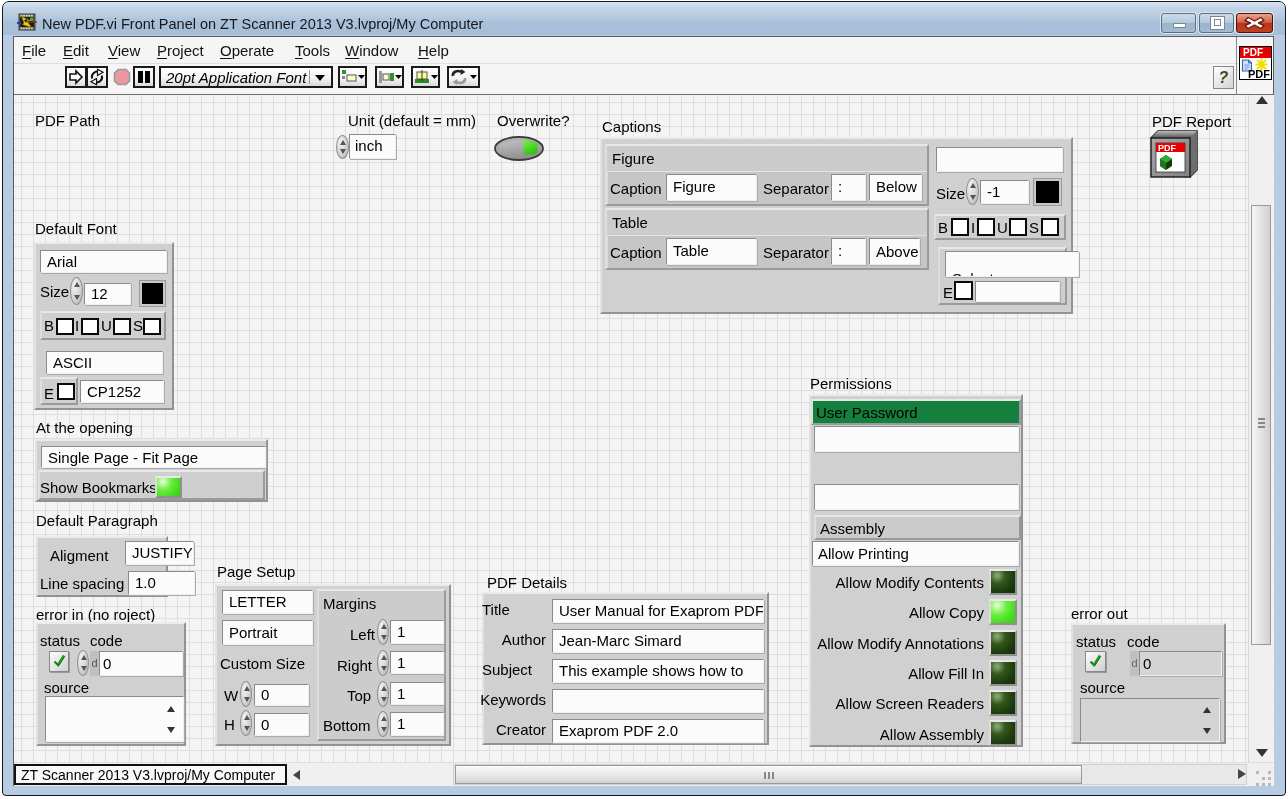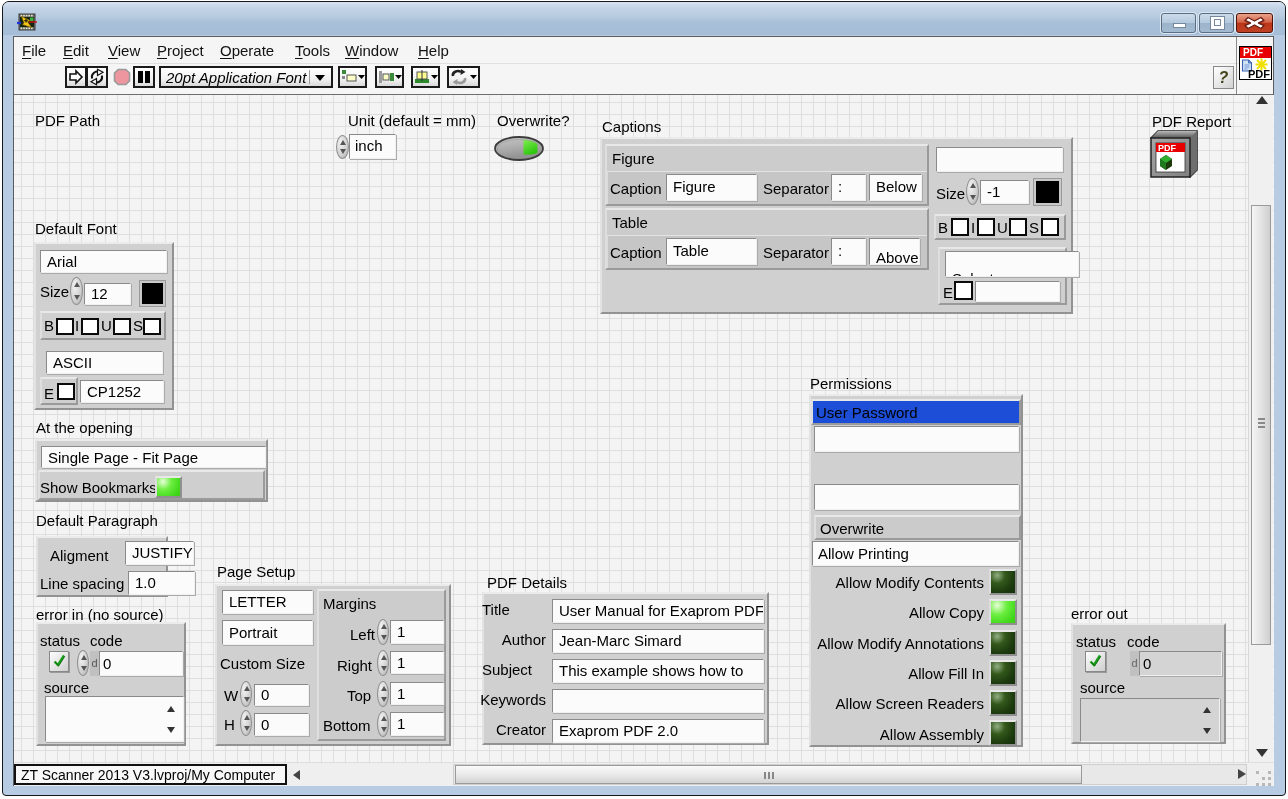--- a/index.html
+++ b/index.html
@@ -48,20 +48,21 @@
 .ledin { width:100%; height:100%; }
 .dark .ledin { background:radial-gradient(circle at 26% 20%, #93af83 0%, #33581b 32%, #1c3a0e 70%, #152e0a 100%); }
 .lit .ledin { background:radial-gradient(circle at 26% 20%, #e7ffd8 0%, #6cee41 38%, #44da1d 75%, #3bcd15 100%); }
 .colorbox { position:absolute; background:#000; border:2px solid #c8c8c8; box-shadow:0 0 0 1px #9a9a9a; }
 </style>
 </head>
 <body>
 <div id="win">
   <div id="frame">
     <div id="titlebar"></div>
+    <div id="titletext">New PDF.vi Front Panel on ZT Scanner 2013 V3.lvproj/My Computer</div>
     <svg id="vicon" viewBox="0 0 20 20">
       <rect x="2" y="2" width="16" height="16" fill="#6a6a6a" stroke="#3a3a3a" stroke-width="1"></rect>
       <rect x="3" y="5" width="14" height="10" fill="#15270f"></rect>
       <g fill="#e8e8c8">
         <rect x="3.6" y="2.8" width="1.6" height="1.6"></rect>
           <rect x="6.2" y="2.8" width="1.6" height="1.6"></rect>
           <rect x="8.8" y="2.8" width="1.6" height="1.6"></rect>
           <rect x="11.4" y="2.8" width="1.6" height="1.6"></rect>
           <rect x="14" y="2.8" width="1.6" height="1.6"></rect>
         <rect x="3.6" y="15.6" width="1.6" height="1.6"></rect>
@@ -219,21 +220,21 @@
     <div class="wbox" style="left:831px;top:174px;width:35px;height:27px;padding:3px 0 0 6px">:</div>
     <div class="wbox" style="left:869px;top:174px;width:53px;height:27px;padding:3px 0 0 6px">Below</div>
     <div class="band" style="left:605px;top:208px;width:324px;height:62px">
       <div class="ctext" style="position:absolute;left:5px;top:4px">Table</div>
     </div>
     <div style="position:absolute;left:607px;top:235px;width:320px;height:33px;background:#c6c6c6;border-top:1px solid #e4e4e4;border-left:1px solid #dcdcdc"></div>
     <div class="ctext" style="position:absolute;left:610px;top:244px">Caption</div>
     <div class="wbox" style="left:666px;top:238px;width:91px;height:27px;padding:3px 0 0 6px">Table</div>
     <div class="ctext" style="position:absolute;left:763px;top:244px">Separator</div>
     <div class="wbox" style="left:831px;top:238px;width:35px;height:27px;padding:3px 0 0 6px">:</div>
-    <div class="wbox" style="left:869px;top:238px;width:51px;height:27px;padding:10px 0 0 6px">Above</div>
+    <div class="wbox" style="left:869px;top:238px;width:51px;height:27px;padding:4px 0 0 6px">Above</div>
 
     <div class="wbox" style="left:936px;top:147px;width:127px;height:25px"></div>
     <div class="ctext" style="position:absolute;left:936px;top:185px">Size</div>
     <div class="spin" style="left:966px;top:178px;width:13px;height:27px"></div>
     <div class="wbox" style="left:980px;top:180px;width:49px;height:24px;padding:2px 0 0 6px">-1</div>
     <div class="colorbox" style="left:1034px;top:179px;width:27px;height:26px"></div>
     <div class="band" style="left:934px;top:214px;width:132px;height:26px;background:#cfcfcf"></div>
     <div class="ctext" style="position:absolute;left:938px;top:219px">B</div>
     <div class="cb" style="left:951px;top:218px;width:18px;height:18px"></div>
     <div class="ctext" style="position:absolute;left:971px;top:219px">I</div>
@@ -305,21 +306,21 @@
         <div class="ledin"></div>
       </div>
 
     <div class="lab" style="left:36px;top:512px">Default Paragraph</div>
     <div class="cluster" style="left:36px;top:536px;width:132px;height:61px"></div>
     <div class="ctext" style="position:absolute;left:50px;top:547px">Aligment</div>
     <div class="wbox" style="left:125px;top:541px;width:69px;height:24px;padding:2px 0 0 6px">JUSTIFY</div>
     <div class="ctext" style="position:absolute;left:40px;top:575px">Line spacing</div>
     <div class="wbox" style="left:128px;top:571px;width:67px;height:24px;padding:2px 0 0 6px">1.0</div>
 
-    <div class="lab" style="left:36px;top:606px">error in (no source)</div>
+    <div class="lab" style="left:36px;top:606px">error in (no roject)</div>
     <div class="cluster" style="left:36px;top:622px;width:150px;height:124px"></div>
     <div class="ctext" style="position:absolute;left:40px;top:632px">status</div>
     <div class="ctext" style="position:absolute;left:90px;top:632px">code</div>
     <div style="position:absolute;left:49px;top:651px;width:20px;height:21px;background:linear-gradient(135deg,#fdfdfd,#cfcfcf);border:1px solid #888;box-shadow:1px 1px 0 #999">
       <svg width="16" height="16" viewBox="0 0 16 16" style="position:absolute;left:1px;top:1px">
           <path d="M3.5 8.5 L7 12 L13 2.5" stroke="#19a019" stroke-width="2.4" fill="none"></path>
           <path d="M3.5 8.5 L7 12 L13 2.5" stroke="#0c5c0c" stroke-width="0.8" fill="none" transform="translate(0.8,0.8)"></path>
         </svg>
     </div>
     <div class="spin" style="left:77px;top:650px;width:12px;height:26px"></div>
@@ -367,27 +368,27 @@
     <div class="wbox" style="left:552px;top:629px;width:212px;height:24px;padding:2px 0 0 6px">Jean-Marc Simard</div>
     <div class="ctext" style="position:absolute;left:482px;top:661px;width:64px;text-align:left">Subject</div>
     <div class="wbox" style="left:552px;top:659px;width:212px;height:24px;padding:2px 0 0 6px">This example shows how to</div>
     <div class="ctext" style="position:absolute;left:478px;top:691px;width:68px;text-align:right">Keywords</div>
     <div class="wbox" style="left:552px;top:689px;width:212px;height:24px;padding:2px 0 0 6px"></div>
     <div class="ctext" style="position:absolute;left:482px;top:721px;width:64px;text-align:right">Creator</div>
     <div class="wbox" style="left:552px;top:719px;width:212px;height:24px;padding:2px 0 0 6px">Exaprom PDF 2.0</div>
 
     <div class="lab" style="left:810px;top:375px">Permissions</div>
     <div class="cluster" style="left:809px;top:394px;width:214px;height:353px"></div>
-    <div class="band" style="left:811px;top:399px;width:210px;height:26px;background:#1d4ed8">
+    <div class="band" style="left:811px;top:399px;width:210px;height:26px;background:#15803d">
       <div class="ctext" style="position:absolute;left:3px;top:3px">User Password</div>
     </div>
     <div class="wbox" style="left:814px;top:426px;width:205px;height:26px"></div>
     <div class="wbox" style="left:814px;top:484px;width:205px;height:26px"></div>
     <div class="band" style="left:814px;top:515px;width:207px;height:25px;background:#cbcbcb">
-      <div class="ctext" style="position:absolute;left:4px;top:3px">Overwrite</div>
+      <div class="ctext" style="position:absolute;left:4px;top:3px">Assembly</div>
     </div>
     <div class="wbox" style="left:812px;top:541px;width:207px;height:25px;padding:3px 0 0 5px">Allow Printing</div>
     <div class="ctext" style="position:absolute;left:812px;top:574px;width:172px;text-align:right">Allow Modify Contents</div>
     <div class="led dark" style="left:989px;top:569px;width:28px;height:26px">
         <div class="ledin"></div>
       </div>
     <div class="ctext" style="position:absolute;left:812px;top:604px;width:172px;text-align:right">Allow Copy</div>
     <div class="led lit" style="left:989px;top:599px;width:28px;height:26px">
         <div class="ledin"></div>
       </div>

